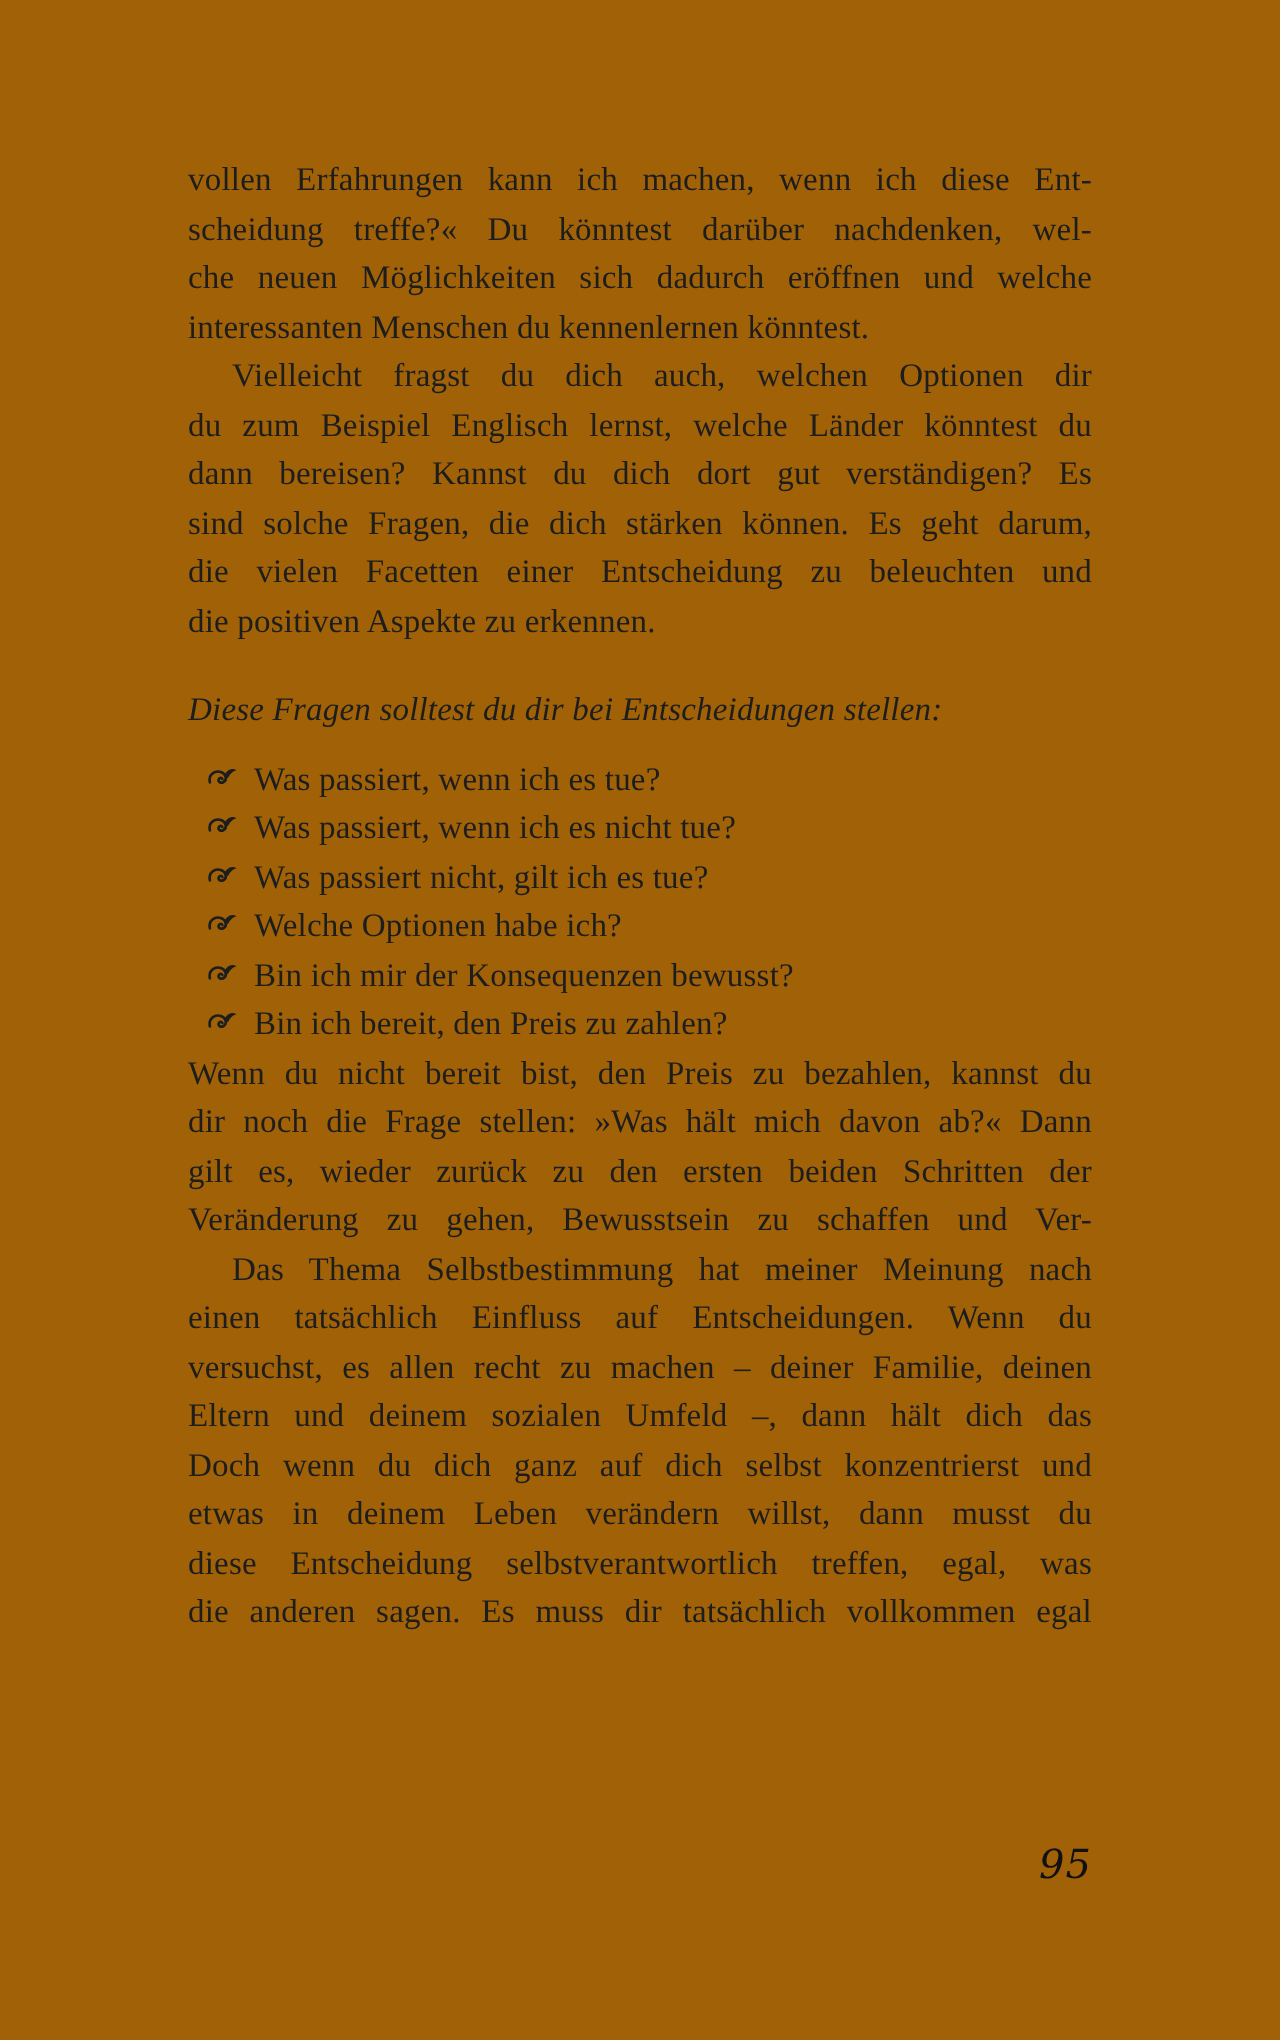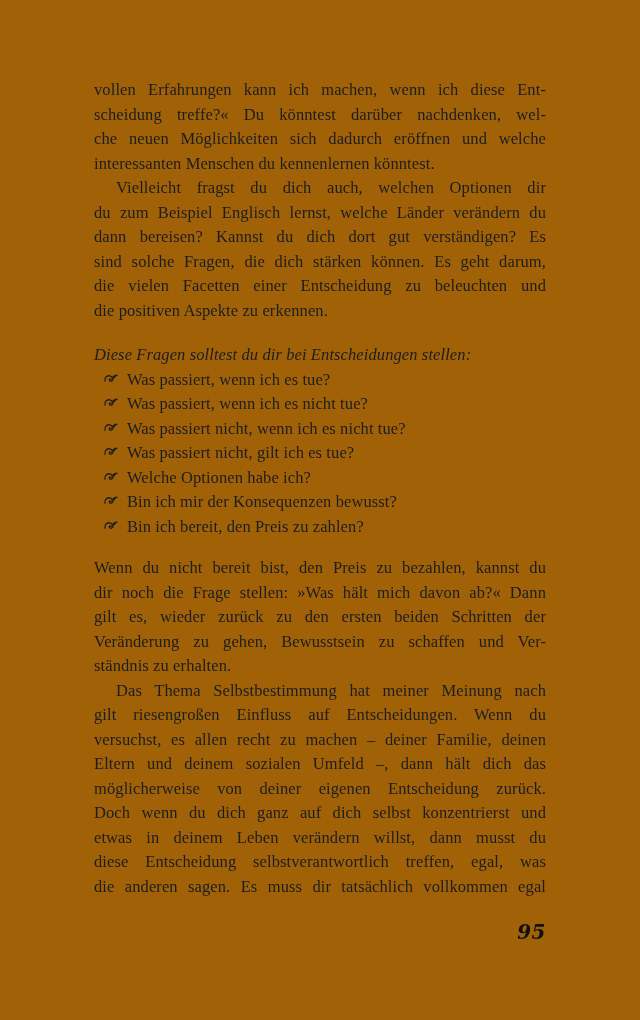--- a/index.html
+++ b/index.html
@@ -37,21 +37,21 @@
   }
   .line.first-indent {
     text-indent: 22px;
   }
   .list-heading {
     margin-top: 20px;
     font-style: italic;
     text-align: left;
   }
   .bullet-list {
-    margin-top: 0;
+    margin-top: 10px;
   }
   .bullet-row {
     display: flex;
     align-items: baseline;
     line-height: 24.5px;
   }
   .bullet-icon-wrap {
     flex: 0 0 auto;
     width: 24px;
     margin-left: 9px;
@@ -66,42 +66,42 @@
     text-align: left;
   }
   .page-number {
     position: absolute;
     top: 920px;
     left: 94px;
     width: 452px;
     text-align: right;
     font-family: "DejaVu Serif", "Liberation Serif", serif;
     font-size: 20px;
-    font-weight: 700;
+    font-weight: 400;
     font-style: italic;
     color: #111111;
     letter-spacing: 0.5px;
   }
 </style>
 </head>
 <body>
 
 <div class="book-page">
   <div class="text-col">
 
     <div>
       <div class="line">vollen Erfahrungen kann ich machen, wenn ich diese Ent-</div>
       <div class="line">scheidung treffe?« Du könntest darüber nachdenken, wel-</div>
       <div class="line">che neuen Möglichkeiten sich dadurch eröffnen und welche</div>
       <div class="line flush">interessanten Menschen du kennenlernen könntest.</div>
     </div>
 
     <div>
       <div class="line first-indent">Vielleicht fragst du dich auch, welchen Optionen dir</div>
-      <div class="line">du zum Beispiel Englisch lernst, welche Länder verändern du</div>
+      <div class="line">du zum Beispiel Englisch lernst, welche Länder könntest du</div>
       <div class="line">dann bereisen? Kannst du dich dort gut verständigen? Es</div>
       <div class="line">sind solche Fragen, die dich stärken können. Es geht darum,</div>
       <div class="line">die vielen Facetten einer Entscheidung zu beleuchten und</div>
       <div class="line flush">die positiven Aspekte zu erkennen.</div>
     </div>
 
     <div class="list-heading">Diese Fragen solltest du dir bei Entscheidungen stellen:</div>
 
     <div class="bullet-list">
       <div class="bullet-row">
@@ -110,27 +110,20 @@
               <path d="M10.6,5.0 C12.2,2.2 15.2,1.4 17.2,2.8 C15.0,3.3 13.2,5.2 12.4,7.2 C11.6,6.7 10.8,5.8 10.6,5.0 Z" fill="#1d1d1d"></path>
             </svg></span>
         <span class="bullet-text">Was passiert, wenn ich es tue?</span>
       </div>
       <div class="bullet-row">
         <span class="bullet-icon-wrap"><svg width="16" height="12" viewBox="0 0 18 12">
               <path d="M2.2,9.6 C1.2,5.2 5.0,2.6 8.4,3.8 C11.4,4.8 12.0,8.2 9.9,9.4 C8.2,10.4 6.5,9.1 7.3,7.6 C7.8,6.7 9.0,6.8 9.2,7.7" fill="none" stroke="#1d1d1d" stroke-width="1.5" stroke-linecap="round"></path>
               <path d="M10.6,5.0 C12.2,2.2 15.2,1.4 17.2,2.8 C15.0,3.3 13.2,5.2 12.4,7.2 C11.6,6.7 10.8,5.8 10.6,5.0 Z" fill="#1d1d1d"></path>
             </svg></span>
         <span class="bullet-text">Was passiert, wenn ich es nicht tue?</span>
-      </div>
-      <div class="bullet-row">
-        <span class="bullet-icon-wrap"><svg width="16" height="12" viewBox="0 0 18 12">
-              <path d="M2.2,9.6 C1.2,5.2 5.0,2.6 8.4,3.8 C11.4,4.8 12.0,8.2 9.9,9.4 C8.2,10.4 6.5,9.1 7.3,7.6 C7.8,6.7 9.0,6.8 9.2,7.7" fill="none" stroke="#1d1d1d" stroke-width="1.5" stroke-linecap="round"></path>
-              <path d="M10.6,5.0 C12.2,2.2 15.2,1.4 17.2,2.8 C15.0,3.3 13.2,5.2 12.4,7.2 C11.6,6.7 10.8,5.8 10.6,5.0 Z" fill="#1d1d1d"></path>
-            </svg></span>
-        <span class="bullet-text">Was passiert nicht, wenn ich es nicht tue?</span>
       </div>
       <div class="bullet-row">
         <span class="bullet-icon-wrap"><svg width="16" height="12" viewBox="0 0 18 12">
               <path d="M2.2,9.6 C1.2,5.2 5.0,2.6 8.4,3.8 C11.4,4.8 12.0,8.2 9.9,9.4 C8.2,10.4 6.5,9.1 7.3,7.6 C7.8,6.7 9.0,6.8 9.2,7.7" fill="none" stroke="#1d1d1d" stroke-width="1.5" stroke-linecap="round"></path>
               <path d="M10.6,5.0 C12.2,2.2 15.2,1.4 17.2,2.8 C15.0,3.3 13.2,5.2 12.4,7.2 C11.6,6.7 10.8,5.8 10.6,5.0 Z" fill="#1d1d1d"></path>
             </svg></span>
         <span class="bullet-text">Was passiert nicht, gilt ich es tue?</span>
       </div>
       <div class="bullet-row">
         <span class="bullet-icon-wrap"><svg width="16" height="12" viewBox="0 0 18 12">
@@ -148,34 +141,32 @@
       </div>
       <div class="bullet-row">
         <span class="bullet-icon-wrap"><svg width="16" height="12" viewBox="0 0 18 12">
               <path d="M2.2,9.6 C1.2,5.2 5.0,2.6 8.4,3.8 C11.4,4.8 12.0,8.2 9.9,9.4 C8.2,10.4 6.5,9.1 7.3,7.6 C7.8,6.7 9.0,6.8 9.2,7.7" fill="none" stroke="#1d1d1d" stroke-width="1.5" stroke-linecap="round"></path>
               <path d="M10.6,5.0 C12.2,2.2 15.2,1.4 17.2,2.8 C15.0,3.3 13.2,5.2 12.4,7.2 C11.6,6.7 10.8,5.8 10.6,5.0 Z" fill="#1d1d1d"></path>
             </svg></span>
         <span class="bullet-text">Bin ich bereit, den Preis zu zahlen?</span>
       </div>
     </div>
 
-    <div style="margin-top:17px;">
+    <div style="">
       <div class="line">Wenn du nicht bereit bist, den Preis zu bezahlen, kannst du</div>
       <div class="line">dir noch die Frage stellen: »Was hält mich davon ab?« Dann</div>
       <div class="line">gilt es, wieder zurück zu den ersten beiden Schritten der</div>
       <div class="line">Veränderung zu gehen, Bewusstsein zu schaffen und Ver-</div>
-      <div class="line flush">ständnis zu erhalten.</div>
     </div>
 
     <div>
       <div class="line first-indent">Das Thema Selbstbestimmung hat meiner Meinung nach</div>
-      <div class="line">gilt riesengroßen Einfluss auf Entscheidungen. Wenn du</div>
+      <div class="line">einen tatsächlich Einfluss auf Entscheidungen. Wenn du</div>
       <div class="line">versuchst, es allen recht zu machen – deiner Familie, deinen</div>
       <div class="line">Eltern und deinem sozialen Umfeld –, dann hält dich das</div>
-      <div class="line">möglicherweise von deiner eigenen Entscheidung zurück.</div>
       <div class="line">Doch wenn du dich ganz auf dich selbst konzentrierst und</div>
       <div class="line">etwas in deinem Leben verändern willst, dann musst du</div>
       <div class="line">diese Entscheidung selbstverantwortlich treffen, egal, was</div>
       <div class="line">die anderen sagen. Es muss dir tatsächlich vollkommen egal</div>
     </div>
 
   </div>
 
   <div class="page-number">95</div>
 </div>

